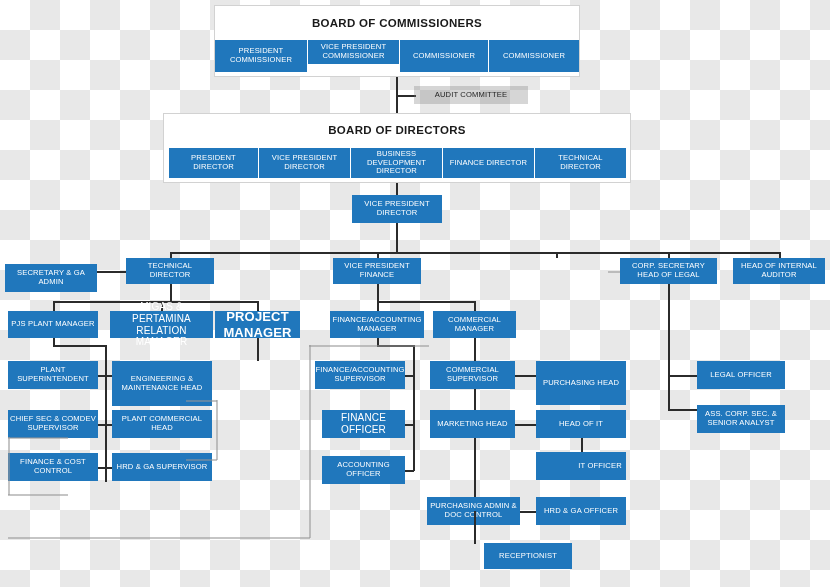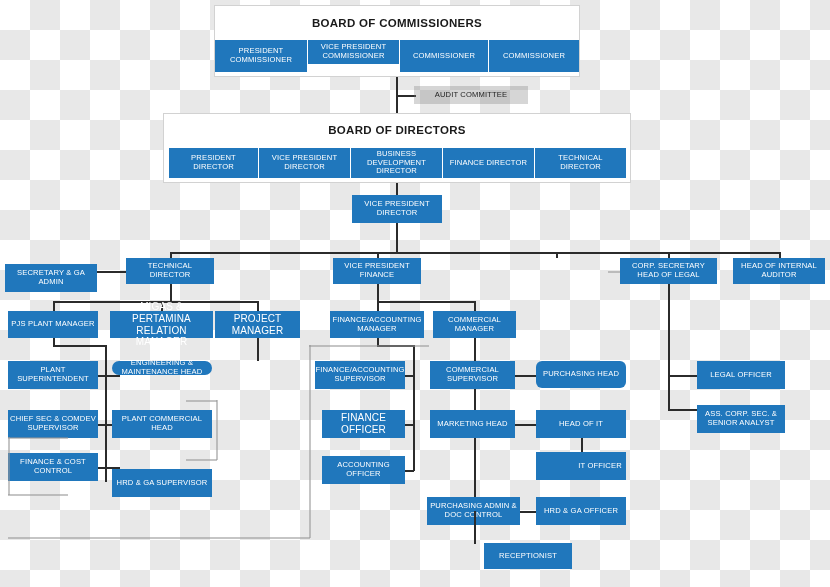--- a/index.html
+++ b/index.html
@@ -111,36 +111,36 @@
   <div class="line h faint" style="left:608px; top:271px; width:12px;"></div>
 
   <div class="line v" style="left:170px; top:284px; height:18px;"></div>
   <div class="line h" style="left:53px; top:301px; width:205px;"></div>
   <div class="line v" style="left:53px; top:301px; height:10px;"></div>
   <div class="line v" style="left:161px; top:301px; height:10px;"></div>
   <div class="line v" style="left:257px; top:301px; height:10px;"></div>
 
   <div class="node" style="left:8px; top:311px; width:90px; height:27px; font-size:7.6px;">PJS PLANT MANAGER</div>
   <div class="node" style="left:110px; top:311px; width:103px; height:27px; font-size:10px;">MIGAS &amp; PERTAMINA RELATION MANAGER</div>
-  <div class="node" style="left:215px; top:311px; width:85px; height:27px; font-size:10px;">PROJECT MANAGER</div>
+  <div class="node" style="left:215px; top:311px; width:85px; height:27px; font-size:13px;font-weight:bold;">PROJECT MANAGER</div>
 
   <div class="line v" style="left:53px; top:338px; height:8px;"></div>
   <div class="line h" style="left:53px; top:345px; width:53px;"></div>
   <div class="line v" style="left:105px; top:345px; height:137px;"></div>
 
   <div class="line h" style="left:90px; top:375px; width:30px;"></div>
   <div class="line h" style="left:90px; top:424px; width:30px;"></div>
   <div class="line h" style="left:90px; top:467px; width:30px;"></div>
 
   <div class="node" style="left:8px; top:361px; width:90px; height:28px; font-size:7.6px;">PLANT SUPERINTENDENT</div>
-  <div class="node" style="left:112px; top:361px; width:100px; height:14px; font-size:7.6px;border-radius:8px;">ENGINEERING &amp; MAINTENANCE HEAD</div>
+  <div class="node" style="left:112px; top:361px; width:100px; height:45px; font-size:7.6px;">ENGINEERING &amp; MAINTENANCE HEAD</div>
   <div class="node" style="left:8px; top:410px; width:90px; height:28px; font-size:7.6px;">CHIEF SEC &amp; COMDEV SUPERVISOR</div>
   <div class="node" style="left:112px; top:410px; width:100px; height:28px; font-size:7.6px;">PLANT COMMERCIAL HEAD</div>
   <div class="node" style="left:8px; top:453px; width:90px; height:28px; font-size:7.6px;">FINANCE &amp; COST CONTROL</div>
-  <div class="node" style="left:112px; top:453px; width:100px; height:28px; font-size:7.6px;margin-top:16px;">HRD &amp; GA SUPERVISOR</div>
+  <div class="node" style="left:112px; top:453px; width:100px; height:28px; font-size:7.6px;">HRD &amp; GA SUPERVISOR</div>
 
   <div class="line v faint" style="left:216px; top:400px; height:60px;"></div>
   <div class="line h faint" style="left:186px; top:459px; width:31px;"></div>
   <div class="line h faint" style="left:186px; top:400px; width:31px;"></div>
 
   <div class="line v" style="left:257px; top:338px; height:23px;"></div>
 
   <div class="line v" style="left:377px; top:284px; height:18px;"></div>
   <div class="line h" style="left:377px; top:301px; width:98px;"></div>
   <div class="line v" style="left:377px; top:301px; height:10px;"></div>
@@ -172,21 +172,21 @@
   <div class="line v" style="left:474px; top:345px; height:175px;"></div>
 
   <div class="line h" style="left:474px; top:375px; width:63px;"></div>
   <div class="line h" style="left:474px; top:424px; width:63px;"></div>
   <div class="line h" style="left:440px; top:511px; width:96px;"></div>
   <div class="line h" style="left:440px; top:511px; width:0px;"></div>
 
   <div class="node" style="left:430px; top:361px; width:85px; height:28px; font-size:7.6px;">COMMERCIAL SUPERVISOR</div>
   <div class="node" style="left:430px; top:410px; width:85px; height:28px; font-size:7.6px;">MARKETING HEAD</div>
 
-  <div class="node" style="left:536px; top:361px; width:90px; height:27px; font-size:7.6px;border-radius:6px;">PURCHASING HEAD</div>
+  <div class="node" style="left:536px; top:361px; width:90px; height:44px; font-size:7.6px;">PURCHASING HEAD</div>
   <div class="node" style="left:536px; top:410px; width:90px; height:28px; font-size:7.6px;">HEAD OF IT</div>
 
   <div class="line v" style="left:581px; top:438px; height:14px;"></div>
   <div class="node" style="left:536px; top:452px; width:90px; height:28px; font-size:7.6px;padding-left:40px;">IT OFFICER</div>
 
   <div class="node" style="left:427px; top:497px; width:93px; height:28px; font-size:7.6px;">PURCHASING ADMIN &amp; DOC CONTROL</div>
   <div class="node" style="left:536px; top:497px; width:90px; height:28px; font-size:7.6px;">HRD &amp; GA OFFICER</div>
 
   <div class="line v" style="left:474px; top:511px; height:33px;"></div>
   <div class="node" style="left:484px; top:543px; width:88px; height:26px; font-size:7.6px;">RECEPTIONIST</div>

